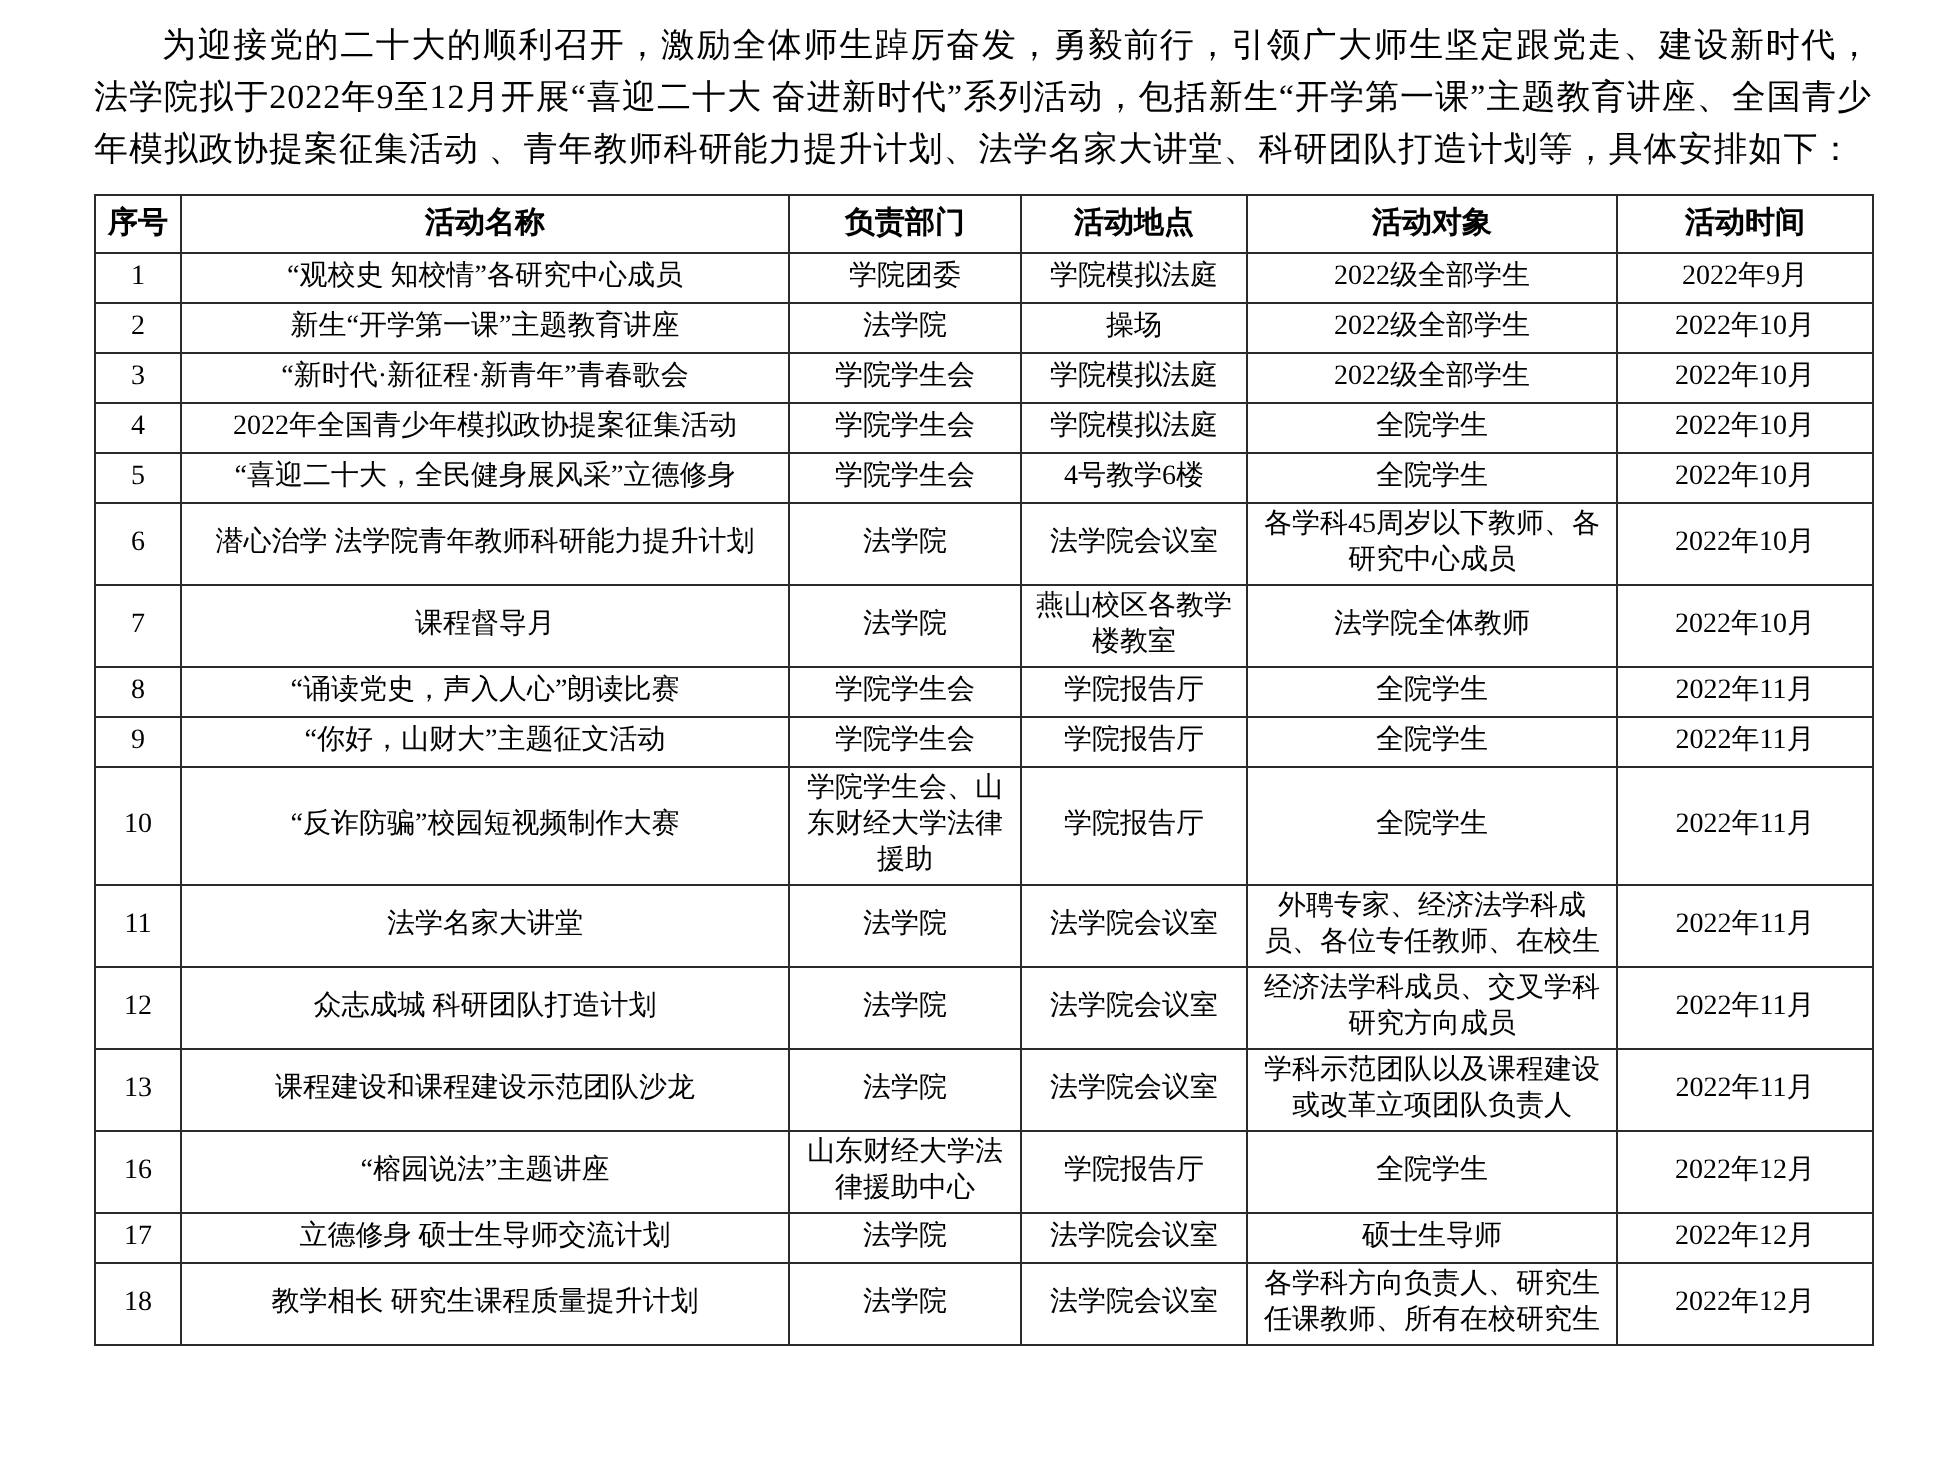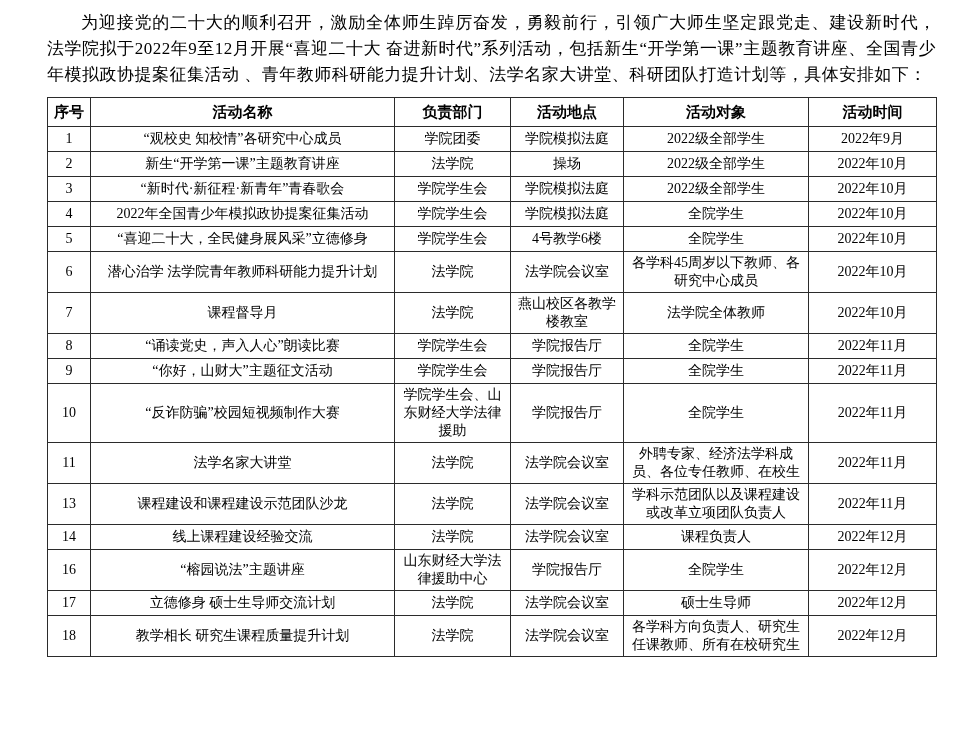--- a/index.html
+++ b/index.html
@@ -163,34 +163,34 @@
         </tr>
         <tr>
           <td>11</td>
           <td>法学名家大讲堂</td>
           <td>法学院</td>
           <td>法学院会议室</td>
           <td>外聘专家、经济法学科成员、各位专任教师、在校生</td>
           <td>2022年11月</td>
         </tr>
         <tr>
+          <td>12</td>
+          <td>众志成城 科研团队打造计划</td>
+          <td>法学院</td>
+          <td>法学院会议室</td>
+          <td>经济法学科成员、交叉学科研究方向成员</td>
+          <td>2022年11月</td>
+        </tr>
+        <tr>
           <td>13</td>
           <td>课程建设和课程建设示范团队沙龙</td>
           <td>法学院</td>
           <td>法学院会议室</td>
           <td>学科示范团队以及课程建设或改革立项团队负责人</td>
           <td>2022年11月</td>
-        </tr>
-        <tr>
-          <td>14</td>
-          <td>线上课程建设经验交流</td>
-          <td>法学院</td>
-          <td>法学院会议室</td>
-          <td>课程负责人</td>
-          <td>2022年12月</td>
         </tr>
         <tr>
           <td>16</td>
           <td>“榕园说法”主题讲座</td>
           <td>山东财经大学法律援助中心</td>
           <td>学院报告厅</td>
           <td>全院学生</td>
           <td>2022年12月</td>
         </tr>
         <tr>

